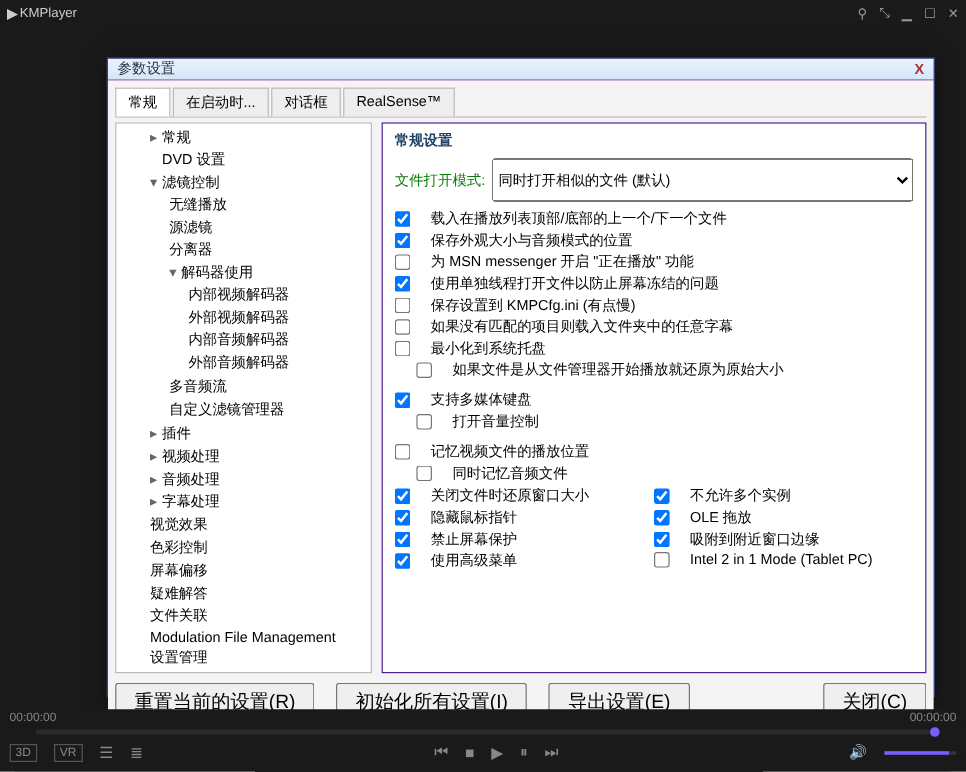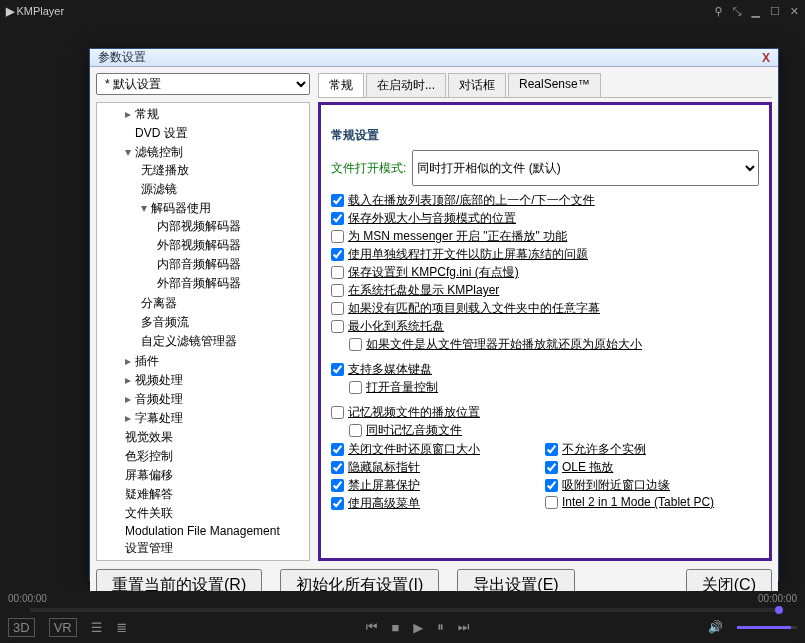--- a/index.html
+++ b/index.html
@@ -10,21 +10,21 @@
 .titlebar .logo { font-weight: bold; margin-right: 2px; }
 .titlebar .ctrls { margin-left: auto; display: flex; gap: 10px; }
 .titlebar .ctrls span { cursor: pointer; opacity: .7; font-size: 11px; }
 
 
 .player-bottom { position: absolute; bottom: 0; left: 0; right: 0; height: 52px; background: #1a1a1a; display: flex; flex-direction: column; border-radius: 15px; }
 .seekbar { height: 4px; background: #2a2a2a; position: relative; margin: 4px 30px 0; }
 .seekbar::after { content:""; position:absolute; right:-8px; top:-2px; width:8px; height:8px; border-radius:50%; background:#7a5cff; }
 .timecodes { display: flex; justify-content: space-between; color: #888; font-size: 10px; padding: 2px 8px 0; font-family: monospace; }
 .player-ctrls { display: flex; align-items: center; height: 30px; padding: 0 8px; gap: 14px; color: #888; }
-.player-ctrls .box { border: 1px solid #555; padding: 1px 4px; font-size: 13px; }
+.player-ctrls .box { border: 1px solid #555; padding: 1px 4px; font-size: 10px; }
 .player-ctrls .thin { font-size: 13px; }
 .player-ctrls .spacer { flex: 1; }
 .player-ctrls .vol-icon { font-size: 12px; }
 .player-ctrls .vol-bar { width: 60px; height: 3px; background: linear-gradient(90deg,#7a5cff 90%,#333 90%); }
 
 
 .dialog { position: absolute; top: 48px; left: 56px; width: 690px; height: 533px; background: #701a75; border: 1px solid #2a4a7a; box-shadow: 0 4px 18px rgba(0,0,0,.5); display: flex; flex-direction: column; margin-left: 33px; }
 .dlg-title { height: 26px; background: linear-gradient(180deg,#eaf3ff,#d5e6f9); border-bottom: 1px solid #aac; display: flex; align-items: center; padding: 0 8px; font-size: 12px; color: #234; }
 .dlg-title .x { margin-left: auto; color: #a33; font-weight: bold; cursor: pointer; }
 
@@ -36,26 +36,26 @@
 .tabs .tab { padding: 3px 10px; border: 1px solid #bbb; border-bottom: none; background: #eee; cursor: pointer; margin-right: 2px; }
 .tabs .tab.active { background: #fff; }
 
 .middle { flex: 1; display: flex; gap: 8px; margin-top: 4px; min-height: 0; }
 .tree { width: 214px; border: 1px solid #bbb; background: #fff; overflow: auto; padding: 2px 12px; }
 .tree ul { list-style: none; margin: 0; padding-left: 14px; }
 .tree li { white-space: nowrap; padding: 1px 2px; cursor: pointer; }
 .tree .tw { display: inline-block; width: 10px; color: #666; }
 .tree .lbl { }
 
-.panel { flex: 1; border: 3px solid #4c1d95; background: #fff; padding: 22px 10px; overflow: auto; }
+.panel { flex: 1; border: 1px solid #4c1d95; background: #fff; padding: 6px 10px; overflow: auto; }
 .panel-title { font-weight: bold; color: #246; margin-bottom: 6px; }
 .open-mode { display: flex; align-items: center; gap: 6px; margin-bottom: 6px; }
 .open-mode .lbl { color: #0a7a0a; }
 .open-mode select { flex: 1; font-size: 12px; height: 36px; }
-.chk-row { display: flex; align-items: center; gap: 4px; margin: 1px 0; text-decoration: underline; }
+.chk-row { display: flex; align-items: center; gap: 17px; margin: 1px 0; }
 .chk-row.indent { margin-left: 18px; }
 .chk-row input { margin: 0; }
 .chk-row label { }
 
 .two-col { display: flex; }
 .two-col .col { flex: 1; }
 .gap4 { height: 6px; }
 
 .buttons { display: flex; gap: 18px; padding-top: 8px; }
 .buttons button { padding: 4px 14px; font-size: 16px; }
@@ -77,50 +77,47 @@
   </div>
 </div>
 
 <div class="dialog">
   <div class="dlg-title">
     <span>参数设置</span>
     <span class="x">X</span>
   </div>
   <div class="dlg-body">
     <div class="top-row">
-      <select class="preset">
-        <option>* 默认设置</option>
-      </select>
       <div class="tabs">
         <div class="tab active">常规</div>
         <div class="tab">在启动时...</div>
         <div class="tab">对话框</div>
         <div class="tab">RealSense™</div>
       </div>
     </div>
 
     <div class="middle">
 
       <div class="tree">
         <ul>
           <li><span class="tw">▸</span><span class="lbl">常规</span></li>
           <li><span class="tw"></span><span class="lbl">DVD 设置</span></li>
           <li><span class="tw">▾</span><span class="lbl">滤镜控制</span>
             <ul>
               <li><span class="lbl">无缝播放</span></li>
               <li><span class="lbl">源滤镜</span></li>
+              <li><span class="lbl">分离器</span></li>
               <li><span class="tw">▾</span><span class="lbl">解码器使用</span>
                 <ul>
                   <li><span class="lbl">内部视频解码器</span></li>
                   <li><span class="lbl">外部视频解码器</span></li>
                   <li><span class="lbl">内部音频解码器</span></li>
                   <li><span class="lbl">外部音频解码器</span></li>
                 </ul>
               </li>
-              <li><span class="lbl">分离器</span></li>
               <li><span class="lbl">多音频流</span></li>
               <li><span class="lbl">自定义滤镜管理器</span></li>
             </ul>
           </li>
           <li><span class="tw">▸</span><span class="lbl">插件</span></li>
           <li><span class="tw">▸</span><span class="lbl">视频处理</span></li>
           <li><span class="tw">▸</span><span class="lbl">音频处理</span></li>
           <li><span class="tw">▸</span><span class="lbl">字幕处理</span></li>
           <li><span class="lbl">视觉效果</span></li>
           <li><span class="lbl">色彩控制</span></li>
@@ -153,24 +150,20 @@
         <div class="chk-row">
             <input type="checkbox" checked="" style="">
             <label>使用单独线程打开文件以防止屏幕冻结的问题</label>
           </div>
         <div class="chk-row">
             <input type="checkbox" style="">
             <label>保存设置到 KMPCfg.ini (有点慢)</label>
           </div>
         <div class="chk-row">
             <input type="checkbox" style="">
-            <label>在系统托盘处显示 KMPlayer</label>
-          </div>
-        <div class="chk-row">
-            <input type="checkbox" style="">
             <label>如果没有匹配的项目则载入文件夹中的任意字幕</label>
           </div>
         <div class="chk-row">
             <input type="checkbox" style="">
             <label>最小化到系统托盘</label>
           </div>
         <div class="chk-row indent">
             <input type="checkbox" style="">
             <label>如果文件是从文件管理器开始播放就还原为原始大小</label>
           </div>

